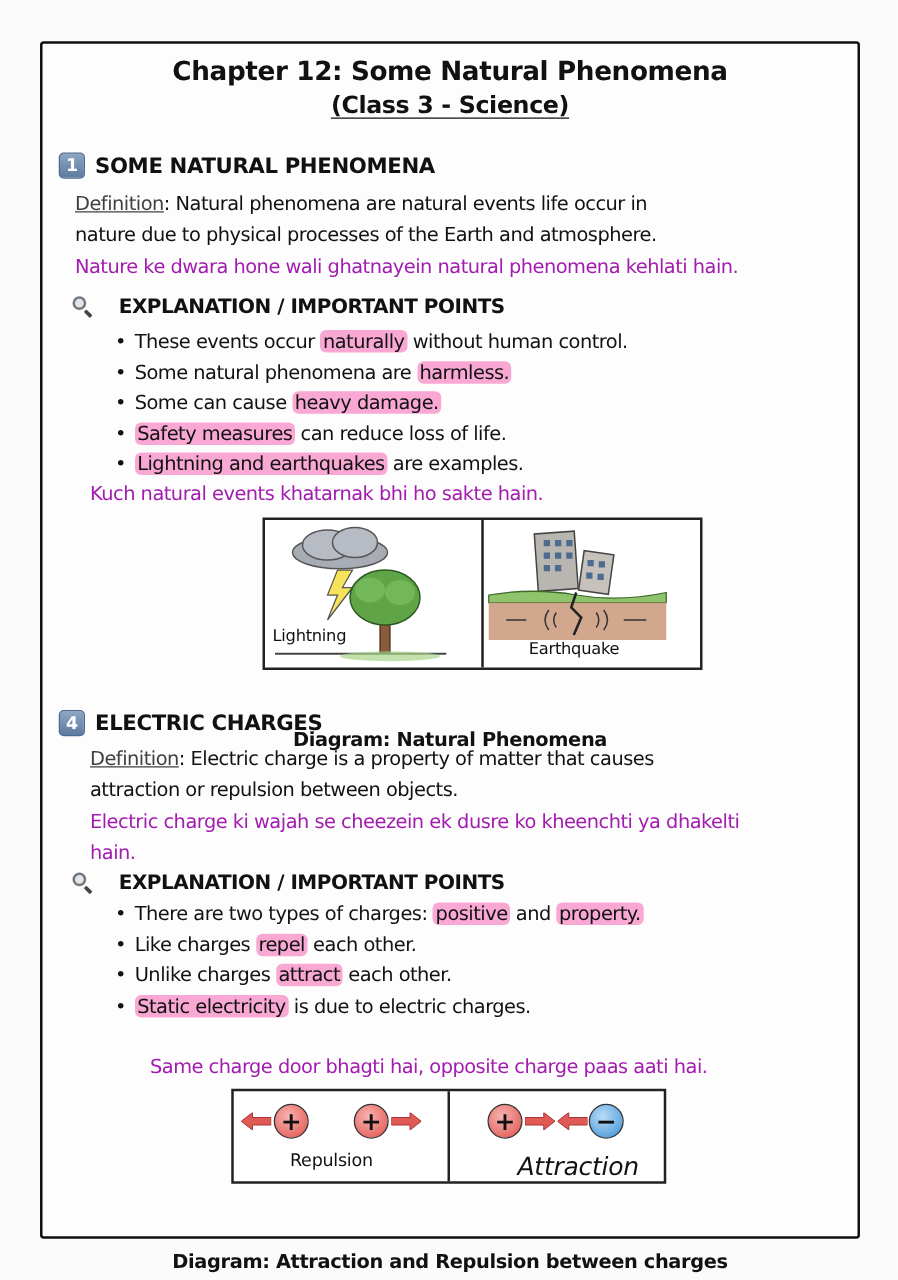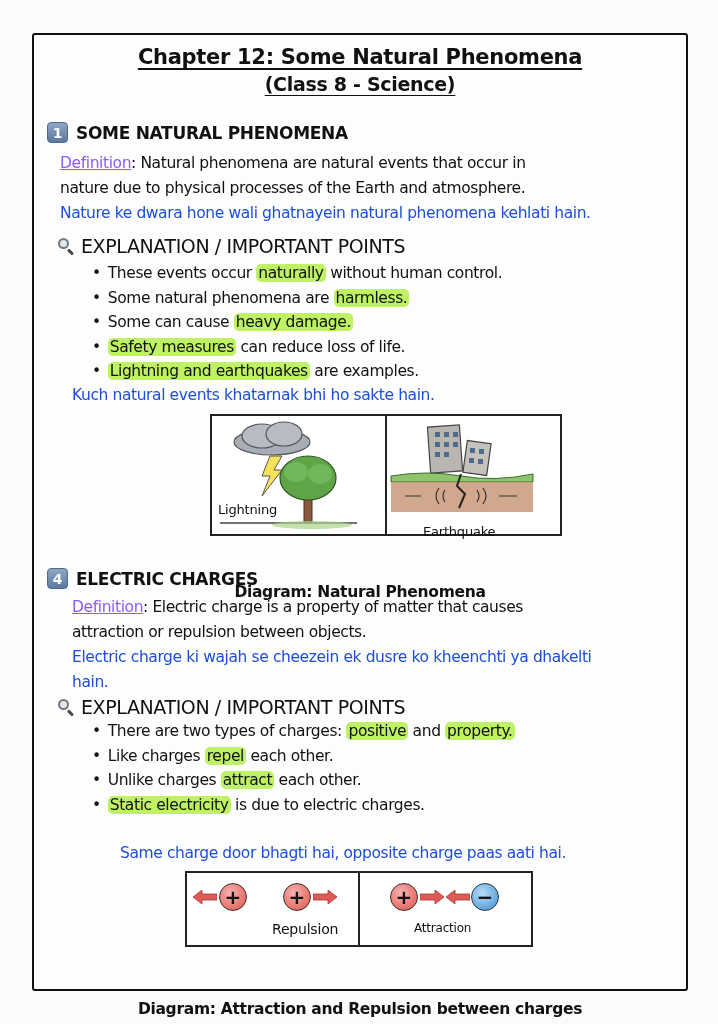--- a/index.html
+++ b/index.html
@@ -10,42 +10,42 @@
       position: absolute; left: 32px; top: 33px; width: 656px; height: 958px;
       border: 2.5px solid #111; border-radius: 3px; background: #fdfdfd;
     }
     .watermark {
       position: absolute; left: 80px; top: 470px; font-size: 92px; color: #e4e4e4;
       font-family: "DejaVu Sans", sans-serif; letter-spacing: 2px; z-index: 0; white-space: nowrap;
     }
     .content { position: absolute; inset: 0; z-index: 1; }
 
     .title-block { position: absolute; left: 0; right: 0; top: 10px; text-align: center; }
-    .title { font-size: 21px; font-weight: bold; text-decoration: underline; text-underline-offset: 4px; letter-spacing: -0.3px; }
+    .title { font-size: 21px; font-weight: bold; text-underline-offset: 4px; letter-spacing: -0.3px; }
     .subtitle { font-size: 19px; font-weight: bold; text-decoration: underline; text-underline-offset: 4px; margin-top: 4px; letter-spacing: -0.3px; }
 
     .section-head { position: absolute; display: flex; align-items: center; gap: 8px; font-size: 17px; font-weight: bold; letter-spacing: -0.3px; }
     .num-badge {
       width: 21px; height: 21px; border-radius: 4px; background: linear-gradient(#8ea6c4, #5c7aa0);
       color: #fff; font-size: 14px; font-weight: bold; display: flex; align-items: center; justify-content: center;
       border: 1px solid #4d6a8f;
     }
 
     .para { position: absolute; font-size: 15.5px; line-height: 25px; letter-spacing: -0.4px; }
-    .def-label { text-decoration: underline; color: #8b5cf6; }
-    .hinglish { color: #1d4ed8; }
+    .def-label { text-decoration: underline; color: #404040; }
+    .hinglish { color: #a21caf; }
 
-    .explain-head { position: absolute; display: flex; align-items: center; gap: 6px; font-size: 19px; letter-spacing: -0.4px; }
+    .explain-head { position: absolute; display: flex; align-items: center; gap: 20px; font-size: 16px; letter-spacing: -0.4px; font-weight: bold; }
     .mag-icon { width: 18px; height: 18px; position: relative; }
     .mag-icon .lens { position: absolute; left: 1px; top: 1px; width: 11px; height: 11px; border: 2px solid #777; border-radius: 50%; background: #dfe8f2; }
     .mag-icon .handle { position: absolute; left: 11px; top: 11px; width: 7px; height: 3px; background: #444; transform: rotate(45deg); transform-origin: left center; border-radius: 1px; }
 
     .bullets { position: absolute; list-style: none; font-size: 15.5px; line-height: 24.6px; letter-spacing: -0.4px; }
     .bullets li::before { content: "•"; margin-right: 7px; }
-    .hl { background: #bef264; border-radius: 5px; padding: 0 2px; }
+    .hl { background: #f9a8d4; border-radius: 5px; padding: 0 2px; }
 
     .diagram { position: absolute; border: 2px solid #222; background: #fff; display: flex; }
     .diagram .cell { position: relative; flex: 1; }
     .diagram .cell + .cell { border-left: 2px solid #222; }
     .cell-label { position: absolute; font-size: 13px; letter-spacing: -0.2px; }
     .caption { position: absolute; left: 0; right: 0; text-align: center; font-size: 15.5px; font-weight: bold; letter-spacing: -0.3px; margin-top: 44px; }
 
     .charge { position: absolute; width: 28px; height: 28px; border-radius: 50%; border: 1.5px solid #333; display: flex; align-items: center; justify-content: center; font-size: 20px; font-weight: bold; color: #111; }
     .charge.pos { background: radial-gradient(circle at 40% 35%, #f7b3b0, #e0504a); }
     .charge.neg { background: radial-gradient(circle at 40% 35%, #b9dcf6, #3b8fd4); }
@@ -53,30 +53,30 @@
   </style>
 </head>
 <body>
 
 <div class="page">
 
   <div class="content">
 
     <div class="title-block">
       <div class="title">Chapter 12: Some Natural Phenomena</div>
-      <div class="subtitle">(Class 8 - Science)</div>
+      <div class="subtitle">(Class 3 - Science)</div>
     </div>
 
     <div class="section-head" style="left:13px; top:87px;">
       <span class="num-badge">1</span>
       <span>SOME NATURAL PHENOMENA</span>
     </div>
 
     <div class="para" style="left:26px; top:116px; width:620px;">
-      <div><span class="def-label">Definition</span><span>: Natural phenomena are natural events that occur in</span></div>
+      <div><span class="def-label">Definition</span><span>: Natural phenomena are natural events life occur in</span></div>
       <div>nature due to physical processes of the Earth and atmosphere.</div>
       <div class="hinglish">Nature ke dwara hone wali ghatnayein natural phenomena kehlati hain.</div>
     </div>
 
     <div class="explain-head" style="left:23px; top:200px;">
       <span class="mag-icon">
           <span class="lens"></span>
           <span class="handle"></span>
         </span>
       <span>EXPLANATION / IMPORTANT POINTS</span>
@@ -123,21 +123,21 @@
           <rect x="83" y="32" width="5" height="5" fill="#4d6a8f"></rect>
             <rect x="92" y="33" width="5" height="5" fill="#4d6a8f"></rect>
           <rect x="82" y="42" width="5" height="5" fill="#4d6a8f"></rect>
             <rect x="91" y="43" width="5" height="5" fill="#4d6a8f"></rect>
           <path d="M4 60 Q40 54 74 60 T146 58 L146 66 L4 66 Z" fill="#8fc46d" stroke="#3b6a2a" stroke-width="1"></path>
           <rect x="4" y="66" width="142" height="30" fill="#c9997a" opacity="0.85"></rect>
           <path d="M74 58 L70 70 L78 78 L72 92" stroke="#222" stroke-width="2" fill="none"></path>
           <path d="M58 74 Q54 80 58 86 M52 72 Q46 80 52 88 M90 74 Q94 80 90 86 M96 72 Q102 80 96 88" stroke="#333" stroke-width="1.2" fill="none"></path>
           <path d="M18 80 L34 80 M112 80 L130 80" stroke="#333" stroke-width="1.2"></path>
         </svg>
-        <span class="cell-label" style="left:36px; top:96px;margin-top:12px;">Earthquake</span>
+        <span class="cell-label" style="left:36px; top:96px;">Earthquake</span>
       </div>
     </div>
     <div class="caption" style="top:504px;">Diagram: Natural Phenomena</div>
 
     <div class="section-head" style="left:13px; top:533px;">
       <span class="num-badge">4</span>
       <span>ELECTRIC CHARGES</span>
     </div>
 
     <div class="para" style="left:38px; top:560px; width:615px;">
@@ -167,29 +167,29 @@
     <div class="diagram" style="left:151px; top:836px; width:348px; height:76px;">
       <div class="cell">
         <svg class="arrow" style="left:6px; top:17px;" width="24" height="14" viewBox="0 0 24 14">
             <polygon points="0,7 9,0 9,4 24,4 24,10 9,10 9,14" fill="#e05a55" stroke="#a33" stroke-width="0.8"></polygon>
           </svg>
         <div class="charge pos" style="left:32px; top:10px;">+</div>
         <div class="charge pos" style="left:96px; top:10px;">+</div>
         <svg class="arrow" style="left:126px; top:17px;" width="24" height="14" viewBox="0 0 24 14">
             <polygon points="24,7 15,0 15,4 0,4 0,10 15,10 15,14" fill="#e05a55" stroke="#a33" stroke-width="0.8"></polygon>
           </svg>
-        <span class="cell-label" style="left:45px; top:48px; font-size:14px;margin-left:40px;">Repulsion</span>
+        <span class="cell-label" style="left:45px; top:48px; font-size:14px;">Repulsion</span>
       </div>
       <div class="cell">
         <div class="charge pos" style="left:30px; top:10px;">+</div>
         <svg class="arrow" style="left:60px; top:17px;" width="24" height="14" viewBox="0 0 24 14">
             <polygon points="24,7 15,0 15,4 0,4 0,10 15,10 15,14" fill="#e05a55" stroke="#a33" stroke-width="0.8"></polygon>
           </svg>
         <svg class="arrow" style="left:86px; top:17px;" width="24" height="14" viewBox="0 0 24 14">
             <polygon points="0,7 9,0 9,4 24,4 24,10 9,10 9,14" fill="#e05a55" stroke="#a33" stroke-width="0.8"></polygon>
           </svg>
         <div class="charge neg" style="left:111px; top:10px;">−</div>
-        <span class="cell-label" style="left:54px; top:48px; font-size:12px;">Attraction</span>
+        <span class="cell-label" style="left:54px; top:48px; font-size:20px;font-style:italic;">Attraction</span>
       </div>
     </div>
     <div class="caption" style="top:921px;">Diagram: Attraction and Repulsion between charges</div>
   </div>
 </div>
 
 </body></html>

